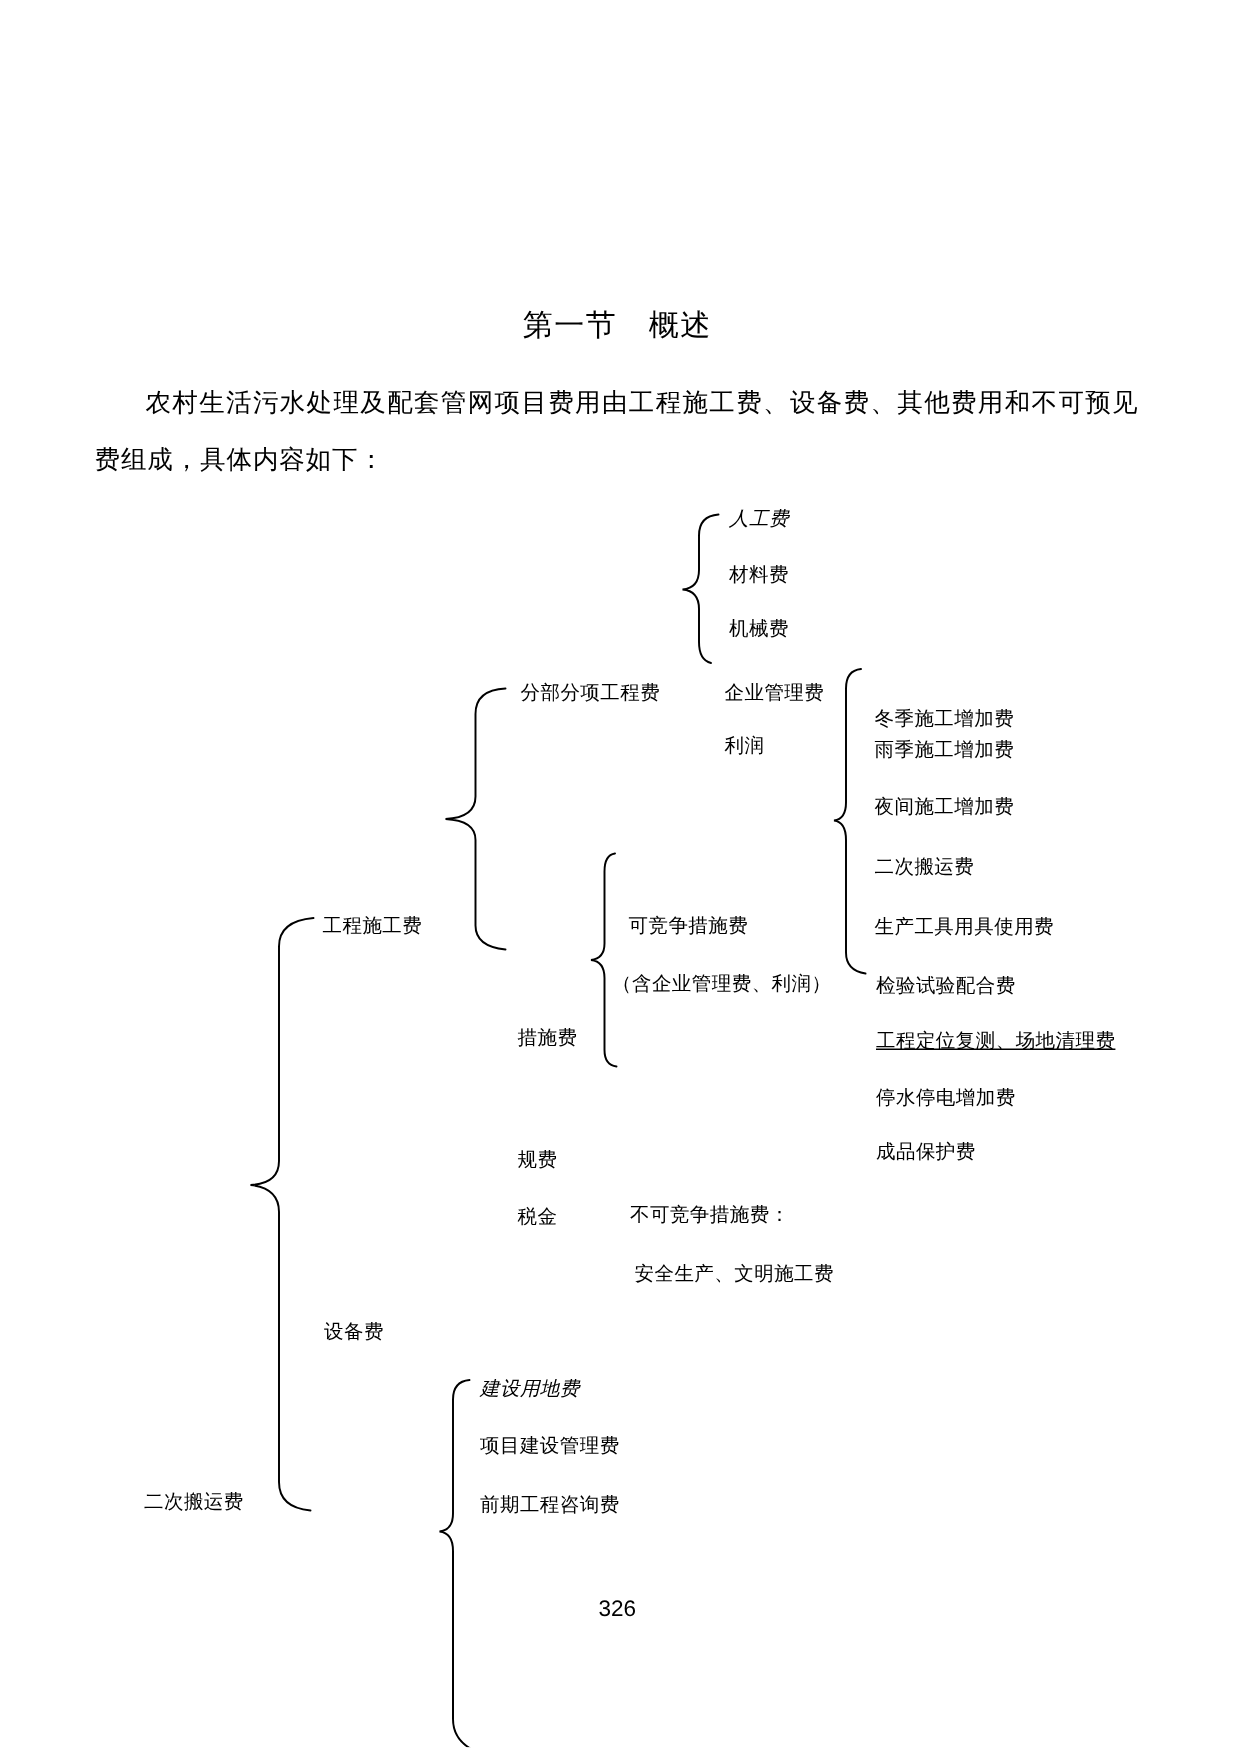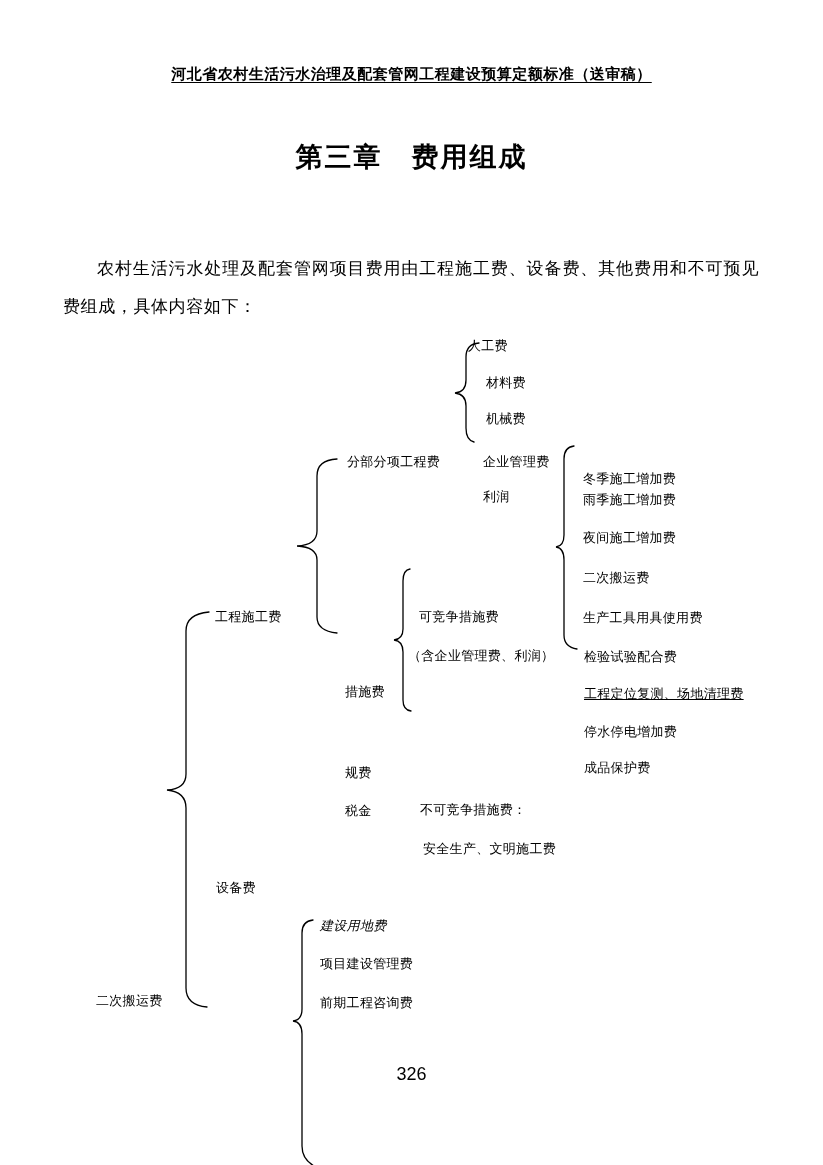--- a/index.html
+++ b/index.html
@@ -48,48 +48,45 @@
     position:absolute;top:0;left:0;
     pointer-events:none;
   }
   .braces path{
     fill:none;stroke:#000;stroke-width:1.3;
     stroke-linecap:round;
   }
   .page-number{
     position:absolute;top:1064px;left:0;right:0;
     text-align:center;
-    font-size:18px;
+    font-size:15px;
     font-family:"Liberation Sans",sans-serif;
   }
 </style>
 </head>
 <body>
 
 <div class="page">
 
-  <div class="doc-header">
-    <span class="u">河北省农村生活污水治理及配套管网工程建设预算定额标准（送审稿）</span>
-  </div>
 
-  <div class="chapter-title">第三章　费用组成</div>
 
+  <div class="section-title">第一节　概述</div>
 
   <div class="intro">农村生活污水处理及配套管网项目费用由工程施工费、设备费、其他费用和不可预见费组成，具体内容如下：</div>
 
   <svg class="braces" width="823" height="1165" viewBox="0 0 823 1165">
     <path d="M 479 343 Q 466 344 466 357 L 466 380 Q 466 392 455 393 Q 466 394 466 406 L 466 428 Q 466 440 474 442"></path>
     <path d="M 337 459 Q 317 460 317 476 L 317 531 Q 317 545 297 546 Q 317 547 317 560 L 317 617 Q 317 631 337 633"></path>
     <path d="M 410 569 Q 403 570 403 581 L 403 629 Q 403 639 394 640 Q 403 641 403 652 L 403 700 Q 403 710 411 711"></path>
     <path d="M 574 446 Q 564 447 564 459 L 564 535 Q 564 546 556 547 Q 564 548 564 560 L 564 635 Q 564 647 577 649"></path>
     <path d="M 209 612 Q 186 614 186 631 L 186 774 Q 186 789 167 790 Q 186 792 186 808 L 186 988 Q 186 1005 207 1007"></path>
     <path d="M 313 920 Q 302 921 302 933 L 302 1009 Q 302 1020 293 1021 Q 302 1022 302 1034 L 302 1146 Q 302 1159 314 1166"></path>
   </svg>
 
-  <div class="node" style="left:468px;top:338px;">人工费</div>
+  <div class="node" style="left:486px;top:338px;font-style:italic;">人工费</div>
   <div class="node" style="left:486px;top:375px;">材料费</div>
   <div class="node" style="left:486px;top:411px;">机械费</div>
 
   <div class="node" style="left:347px;top:454px;">分部分项工程费</div>
   <div class="node" style="left:483px;top:454px;">企业管理费</div>
   <div class="node" style="left:483px;top:489px;">利润</div>
 
   <div class="node" style="left:583px;top:454px;margin-top:17px;">冬季施工增加费</div>
   <div class="node" style="left:583px;top:492px;">雨季施工增加费</div>
   <div class="node" style="left:583px;top:530px;">夜间施工增加费</div>

